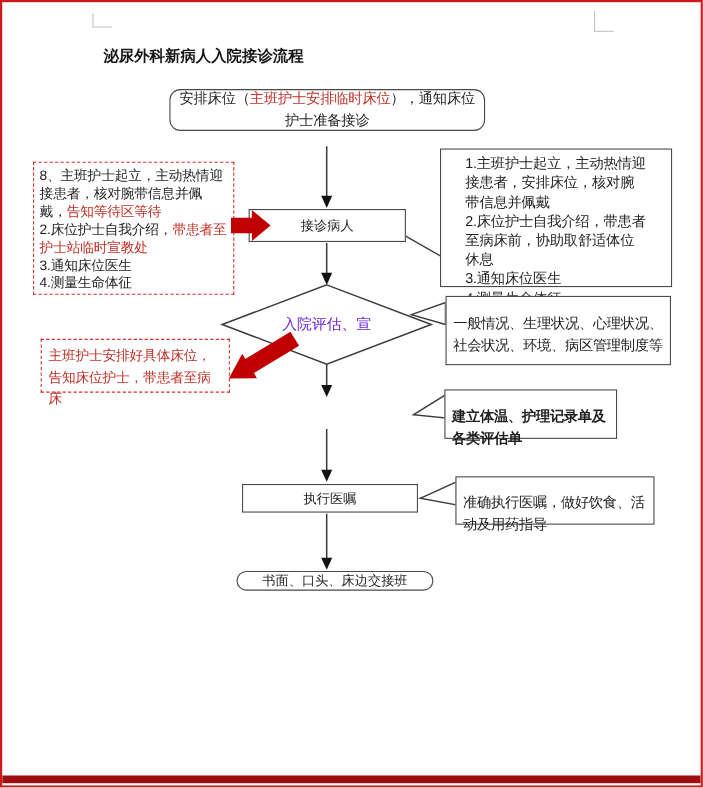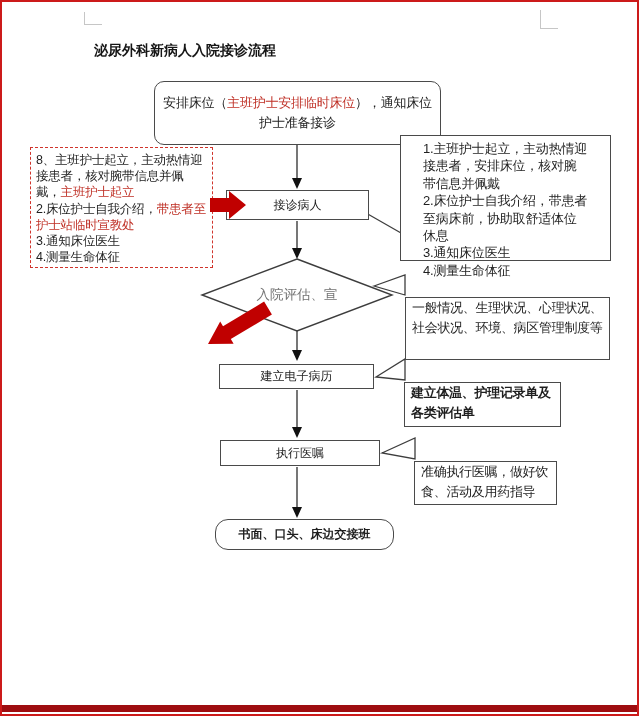--- a/index.html
+++ b/index.html
@@ -26,39 +26,39 @@
   .overlay{position:absolute;left:0;top:0;width:639px;height:716px;pointer-events:none;}
   .overlay.lines{z-index:1;}
   .overlay.red{z-index:3;}
   .box{
     position:absolute;z-index:2;background:#fff;color:#1f1f1f;
     border:1.3px solid var(--box-border);font-size:13px;line-height:17px;
   }
   .multiline{white-space:pre-line;}
   .node{display:flex;align-items:center;justify-content:center;text-align:center;font-size:12px;}
   .start{
-    left:152px;top:79px;width:287px;height:64px;border-radius:10px;
+    left:152px;top:79px;width:287px;height:38px;border-radius:10px;
     display:flex;align-items:center;text-align:center;
     padding:2px 6px;font-size:13px;line-height:20px;letter-spacing:-0.2px;
   }
   .temp{left:28px;top:145px;width:183px;height:121px;border:1.6px dashed var(--dashed-red);
         padding:4px 5px;font-size:12.5px;line-height:16.2px;letter-spacing:-0.2px;}
   .ward{left:398px;top:133px;width:211px;height:126px;padding:4px 22px;font-size:13px;line-height:17.4px;letter-spacing:-0.2px;}
   .reception{left:224px;top:188px;width:143px;height:30px;}
   .diamond-label{position:absolute;z-index:2;left:200px;top:284px;width:190px;text-align:center;
-                 font-size:13.5px;color:#737373;background:transparent;}
-  .callout{padding:0 6px;letter-spacing:-0.3px;margin-top:28px;}
+                 font-size:13.5px;color:#6d28d9;background:transparent;}
+  .callout{padding:14px 6px;letter-spacing:-0.3px;}
   .general{left:403px;top:267px;width:205px;height:63px;line-height:19.5px;}
   .formal{left:35px;top:306px;width:172px;height:49px;border:1.6px dashed var(--dashed-red);
           padding:5px 6px;font-size:12.5px;line-height:19.5px;color:var(--red-text);letter-spacing:-0.2px;}
   .emr{left:217px;top:362px;width:155px;height:25px;}
   .emr-c{left:402px;top:352px;width:157px;height:45px;line-height:19.5px;font-weight:bold;}
   .orders{left:218px;top:438px;width:160px;height:26px;}
-  .orders-c{left:412px;top:431px;width:143px;height:44px;line-height:19.5px;}
-  .handover{left:213px;top:517px;width:179px;height:31px;border-radius:13px;font-weight:bold;}
+  .orders-c{left:412px;top:431px;width:181px;height:44px;line-height:19.5px;font-family:Liberation Mono, monospace;}
+  .handover{left:213px;top:517px;width:179px;height:18px;border-radius:13px;}
   .notes{position:absolute;left:93px;top:601px;width:474px;color:#242424;
          font-size:13px;line-height:25px;letter-spacing:0.4px;}
   .s-black{color:#1f1f1f;}
   .s-red{color:var(--red-text);}
 </style>
 </head>
 <body>
 
 <div class="page">
 
@@ -96,38 +96,38 @@
 
   <svg class="overlay red" viewBox="0 0 639 716">
     <polygon points="208,196 227,196 227,189 244,203 227,217 227,210 208,210" fill="var(--accent-red,#c00000)"></polygon>
     <polygon points="206,342 218.2,319.6 221,324.3 262.1,299.6 269.9,312.4 228.8,337.1 231.6,341.8" fill="var(--accent-red,#c00000)"></polygon>
   </svg>
 
   <div class="box start">
     <span><span class="s-black">安排床位（</span><span class="s-red">主班护士安排临时床位</span><span class="s-black">），通知床位护士准备接诊</span></span>
   </div>
 
-  <div class="box temp multiline"><span class="s-black">8、主班护士起立，主动热情迎接患者，核对腕带信息并佩戴，</span><span class="s-red">主班护士起立</span><span class="s-black">
+  <div class="box temp multiline"><span class="s-black">8、主班护士起立，主动热情迎接患者，核对腕带信息并佩戴，</span><span class="s-red">告知等待区等待</span><span class="s-black">
 2.床位护士自我介绍，</span><span class="s-red">带患者至护士站临时宣教处</span><span class="s-black">
 3.通知床位医生
 4.测量生命体征</span></div>
 
   <div class="box ward multiline">1.主班护士起立，主动热情迎接患者，安排床位，核对腕带信息并佩戴
 2.床位护士自我介绍，带患者至病床前，协助取舒适体位休息
 3.通知床位医生
 4.测量生命体征</div>
 
   <div class="box node reception">接诊病人</div>
 
   <div class="diamond-label">入院评估、宣</div>
 
   <div class="box callout general">一般情况、生理状况、心理状况、社会状况、环境、病区管理制度等</div>
 
+  <div class="box formal">主班护士安排好具体床位，告知床位护士，带患者至病床</div>
 
-  <div class="box node emr">建立电子病历</div>
 
   <div class="box callout emr-c">建立体温、护理记录单及各类评估单</div>
 
   <div class="box node orders">执行医嘱</div>
 
   <div class="box callout orders-c">准确执行医嘱，做好饮食、活动及用药指导</div>
 
   <div class="box node handover">书面、口头、床边交接班</div>
 
 

